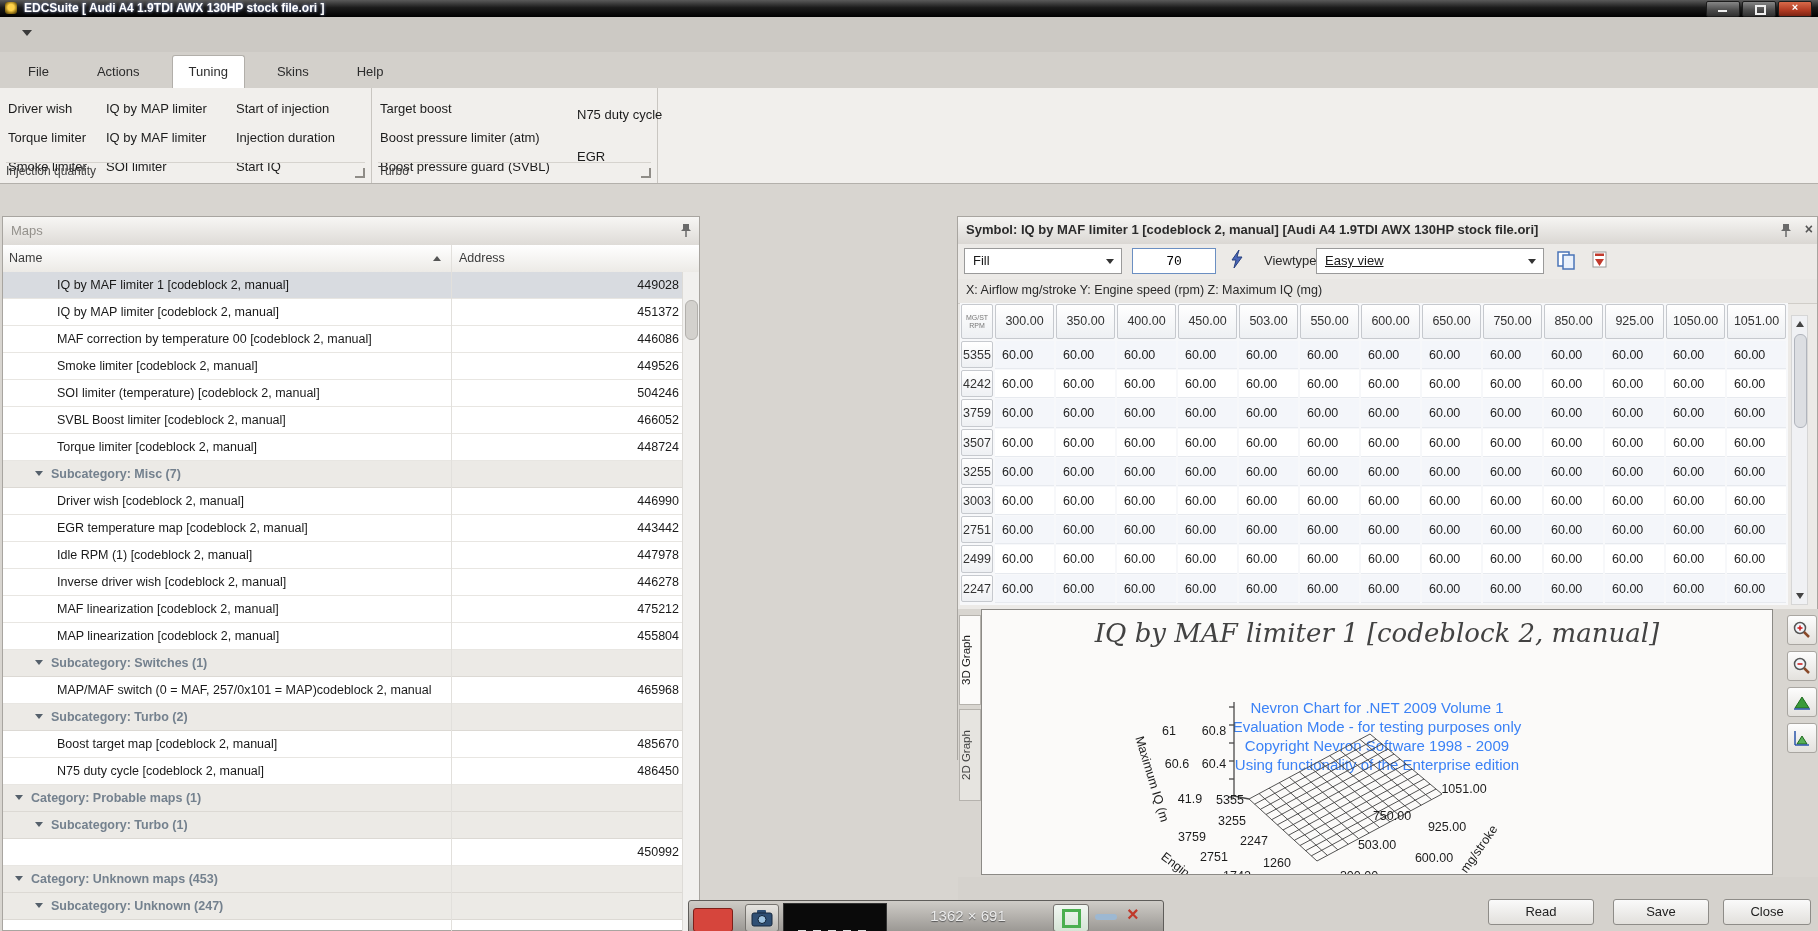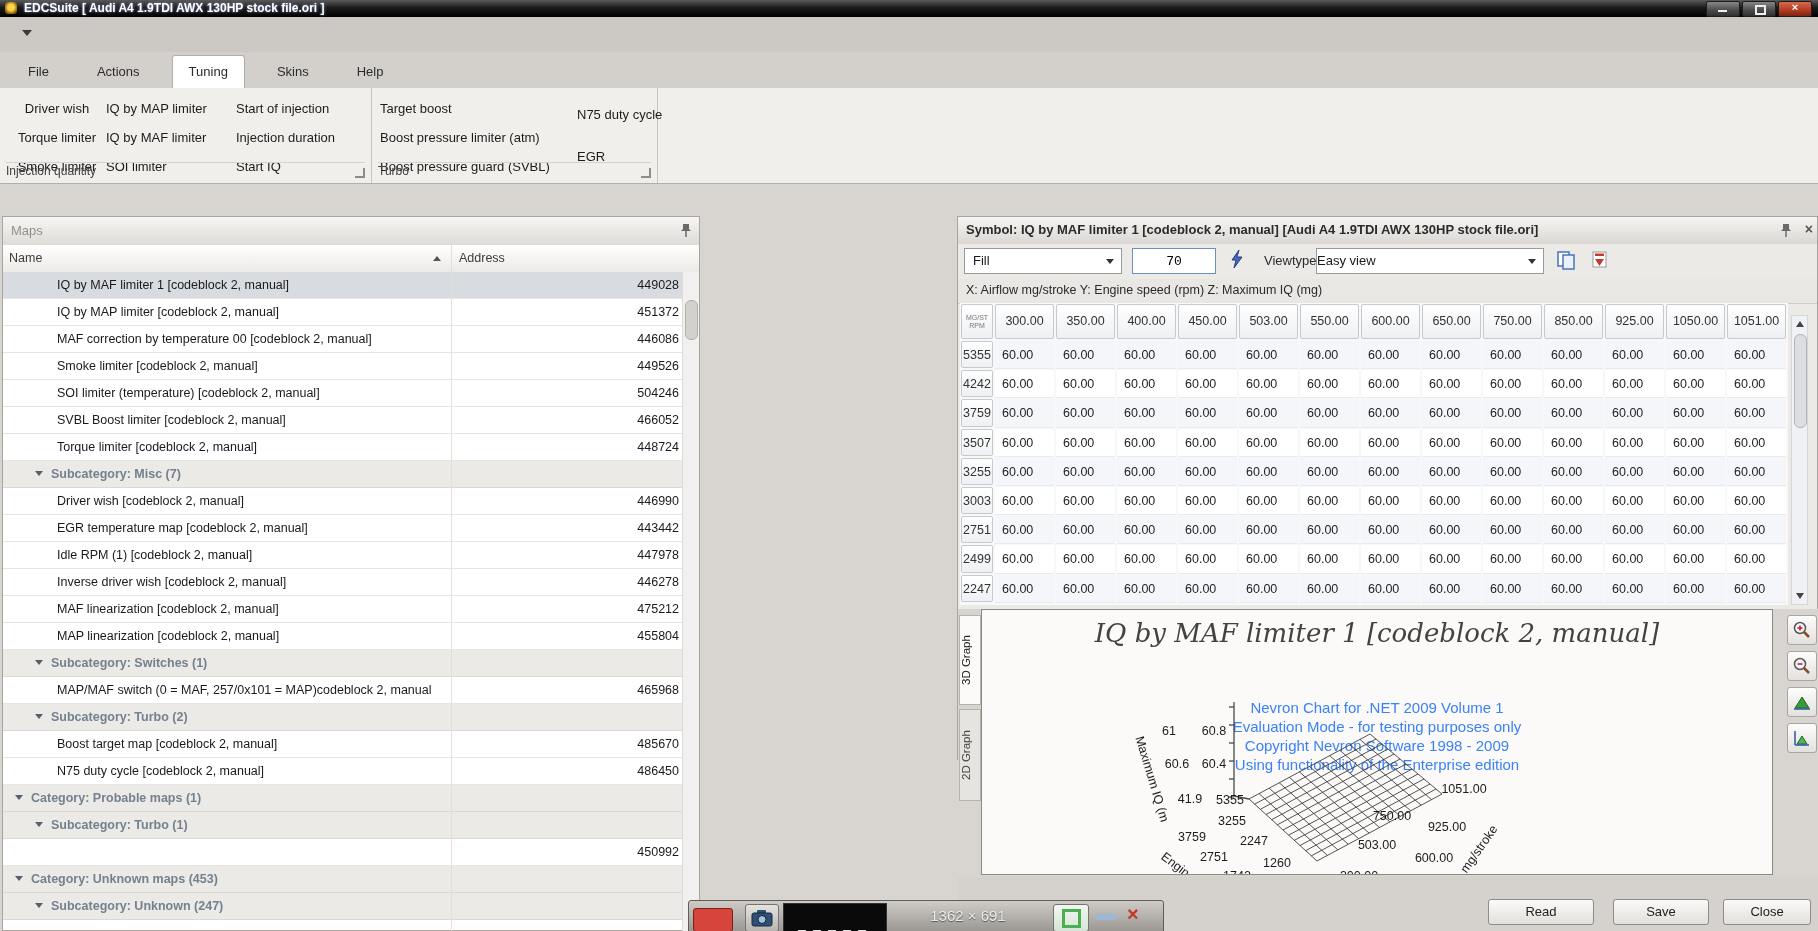--- a/index.html
+++ b/index.html
@@ -28,21 +28,21 @@
   .tab{height:32px;line-height:32px;padding:0 16px;margin-right:16px;color:#2c2c2c;font-size:13px;}
   .tab.active{background:#fff;border:1px solid #b2afaa;border-bottom:none;border-radius:3px 3px 0 0;}
   
   #ribbon{position:absolute;left:0;top:88px;width:1818px;height:95px;background:#f1efec;
     border-bottom:1px solid #b3b0ab;}
   .ribbon-group{position:absolute;top:0;height:95px;border-right:1px solid #c9c6c1;box-sizing:border-box;}
   #rgroup0{left:0;width:372px;}
   #rgroup1{left:372px;width:286px;}
   .group-cols{display:flex;padding-left:8px;}
   .rib-col{display:flex;flex-direction:column;padding-top:9px;}
-  .rib-col-0-0{width:98px;text-align:center;} .rib-col-0-1{width:130px;} .rib-col-0-2{width:126px;}
+  .rib-col-0-0{width:98px;} .rib-col-0-1{width:130px;} .rib-col-0-2{width:126px;}
   .rib-col-1-0{width:198px;} .rib-col-1-1{width:80px;padding-top:15px;}
   .rib-item{height:29px;line-height:24px;font-size:13px;color:#1c1c1c;white-space:nowrap;cursor:default;}
   .rib-col-1-1 .rib-item{height:42px;}
   .group-footer{position:absolute;left:6px;right:6px;bottom:2px;height:18px;
     border-top:1px solid #d6d3ce;}
   .group-label{text-align:left;color:#404040;font-size:12px;line-height:17px;}
   .launcher{position:absolute;right:0;bottom:3px;width:8px;height:8px;
     border-right:2px solid #8f8c87;border-bottom:2px solid #8f8c87;}
   
   #maps-panel{position:absolute;left:2px;top:216px;width:698px;height:715px;background:#fff;
@@ -77,21 +77,21 @@
   #sym-panel{position:absolute;left:957px;top:216px;width:861px;height:544px;background:#eceae7;
     border:1px solid #a8a5a0;box-sizing:border-box;}
   #sym-header{position:absolute;left:0;top:0;width:100%;height:27px;
     background:linear-gradient(#f6f5f3,#dad7d3);border-bottom:1px solid #c3c0bb;}
   #sym-title{position:absolute;left:8px;top:5px;font-size:13px;font-weight:bold;color:#2b2b2b;white-space:nowrap;}
   #sym-close{position:absolute;right:4px;top:4px;color:#555;font-size:14px;font-weight:bold;}
   #sym-toolbar{position:absolute;left:0;top:27px;width:100%;height:35px;background:#eceae7;}
   .combo{position:absolute;top:4px;height:26px;background:#fff;border:1px solid #9a9a9a;
     line-height:24px;font-size:13px;box-sizing:border-box;}
   #fill-combo{left:6px;width:158px;padding-left:8px;}
-  #viewtype-combo{left:358px;width:228px;}
+  #viewtype-combo{left:358px;width:228px;padding-left:8px;text-decoration:underline;}
   .combo-arrow{position:absolute;right:7px;top:10px;width:0;height:0;
     border-left:4px solid transparent;border-right:4px solid transparent;border-top:5px solid #333;}
   #fill-value{position:absolute;left:174px;top:4px;width:84px;height:26px;border:1px solid #6b8fc2;
     text-align:center;font-size:13px;font-family:Liberation Mono, monospace;box-sizing:border-box;}
   #bolt-btn{position:absolute;left:268px;top:4px;width:26px;height:26px;}
   #viewtype-label{position:absolute;left:306px;top:9px;font-size:13px;color:#2b2b2b;}
   .tb-icon{position:absolute;top:4px;width:28px;height:26px;border:1px solid transparent;}
   #icon-copy{left:596px;} #icon-export{left:630px;}
   #sym-axisrow{position:absolute;left:0;top:62px;width:100%;height:24px;background:#e9e7e4;
     border-bottom:1px solid #d0cdc8;}

